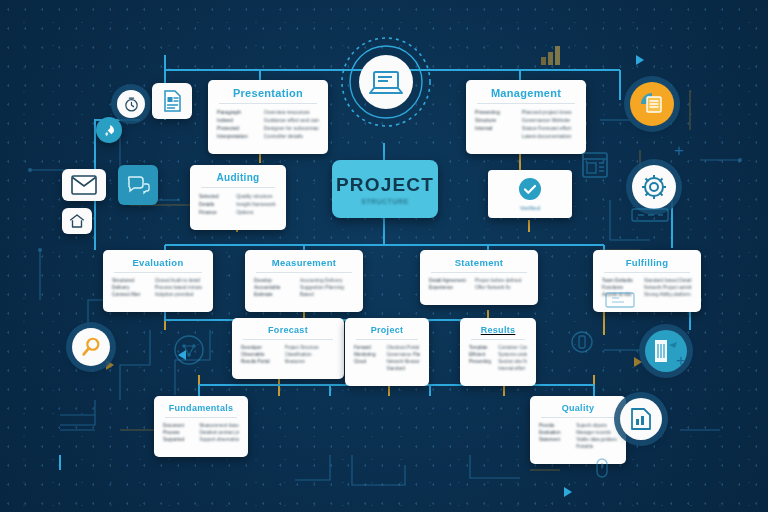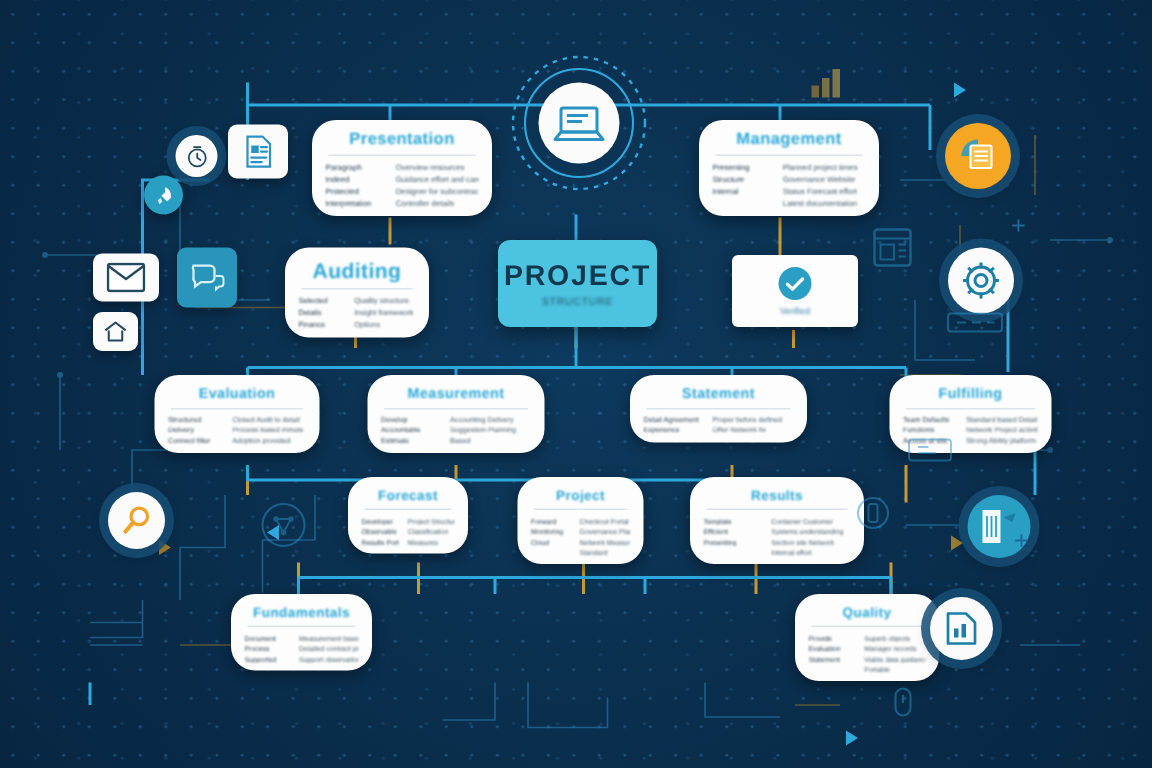--- a/index.html
+++ b/index.html
@@ -24,23 +24,23 @@
     background-position:0 0, 9px 11px;
     pointer-events:none;
   }
   #wires{position:absolute;inset:0;}
   #tracewires{position:absolute;inset:0;opacity:.55;}
 
   
   .card{
     position:absolute;
     background:#fdfdfd;
-    border-radius:16px;
+    border-radius:5px;
     box-shadow:0 3px 9px rgba(0,0,0,.38);
-    padding:7px 9px 5px;
+    padding:7px 9px 15px;
     box-sizing:border-box;
   }
   .card .c-title{
     text-align:center;
     color:#29a8d8;
     font-weight:bold;
     letter-spacing:.3px;
     filter:blur(.7px);
     white-space:nowrap;
     overflow:hidden;
@@ -55,21 +55,21 @@
     filter:blur(.85px);white-space:nowrap;overflow:hidden;
   }
   .c-row .v{
     color:#4a5b68;flex:1;
     filter:blur(.85px);white-space:nowrap;overflow:hidden;
   }
   .card.tier1{width:120px;}
   .card.tier1 .c-title{font-size:11px;}
   .card.tier1 .c-row{font-size:5.2px;}
   .card.tier2{width:96px;}
-  .card.tier2 .c-title{font-size:14px;}
+  .card.tier2 .c-title{font-size:10px;}
   .card.tier2 .c-row{font-size:5px;}
   .card.tier3{width:86px;}
   .card.tier3 .c-title{font-size:9.5px;}
   .card.tier3 .c-row{font-size:4.8px;}
   .card.tier4{width:84px;}
   .card.tier4 .c-title{font-size:9px;}
   .card.tier4 .c-row{font-size:4.6px;}
 
   
   #hub-node{
@@ -395,21 +395,21 @@
         <span class="k">Functions</span>
         <span class="v">Network Project activity</span>
         </div>
       <div class="c-row">
         <span class="k">Access at site</span>
         <span class="v">Strong Ability platform</span>
         </div>
     </div>
   </div>
 
-  <div class="card tier4" style="left:232px;top:318px;width:80px;">
+  <div class="card tier4" style="left:232px;top:318px;width:112px;">
     <div class="c-title">Forecast</div>
     <div class="c-rule"></div>
     <div class="c-rows">
       <div class="c-row">
         <span class="k">Developer</span>
         <span class="v">Project Structure</span>
         </div>
       <div class="c-row">
         <span class="k">Observable</span>
         <span class="v">Classification</span>
@@ -437,21 +437,21 @@
         <span class="k">Cloud</span>
         <span class="v">Network Measure</span>
         </div>
       <div class="c-row">
         <span class="k"></span>
         <span class="v">Standard</span>
         </div>
     </div>
   </div>
 
-  <div class="card tier4" style="left:460px;top:318px;width:116px;">
+  <div class="card tier4" style="left:460px;top:318px;width:76px;text-decoration:underline;">
     <div class="c-title">Results</div>
     <div class="c-rule"></div>
     <div class="c-rows">
       <div class="c-row">
         <span class="k">Template</span>
         <span class="v">Container Customer</span>
         </div>
       <div class="c-row">
         <span class="k">Efficient</span>
         <span class="v">Systems understanding</span>

